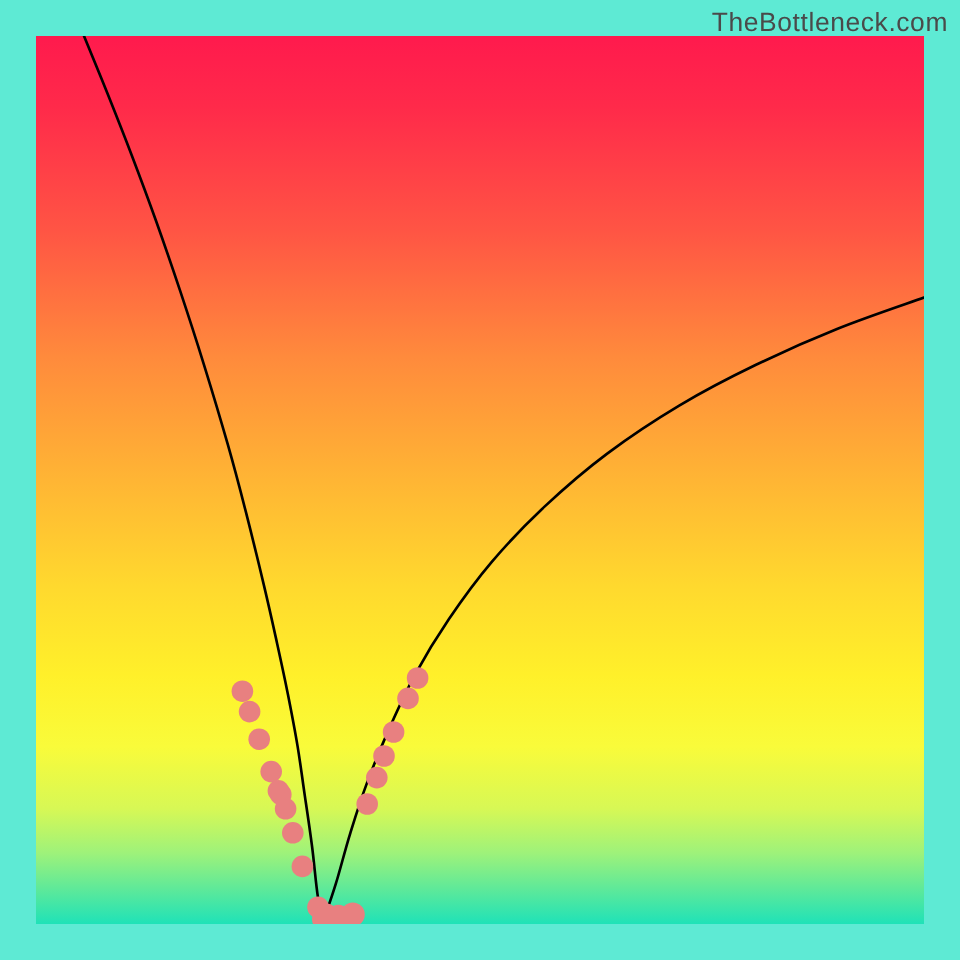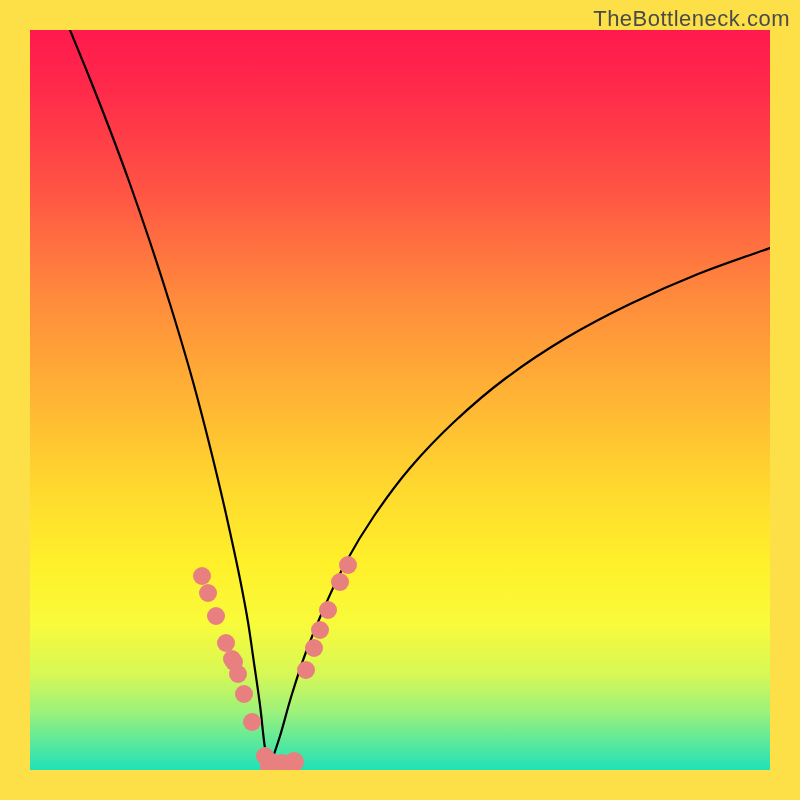--- a/index.html
+++ b/index.html
@@ -7,21 +7,21 @@
     padding: 0;
     width: 800px;
     height: 800px;
     background: #000;
     overflow: hidden;
     font-family: Arial, Helvetica, sans-serif;
   }
   .outer {
     width: 800px;
     height: 800px;
-    background: #fde047;
+    background: #5eead4;
     position: relative;
     text-align: right;
   }
   .plot {
     position: absolute;
     left: 30px;
     top: 30px;
     width: 740px;
     height: 740px;
     background: linear-gradient(to bottom,

